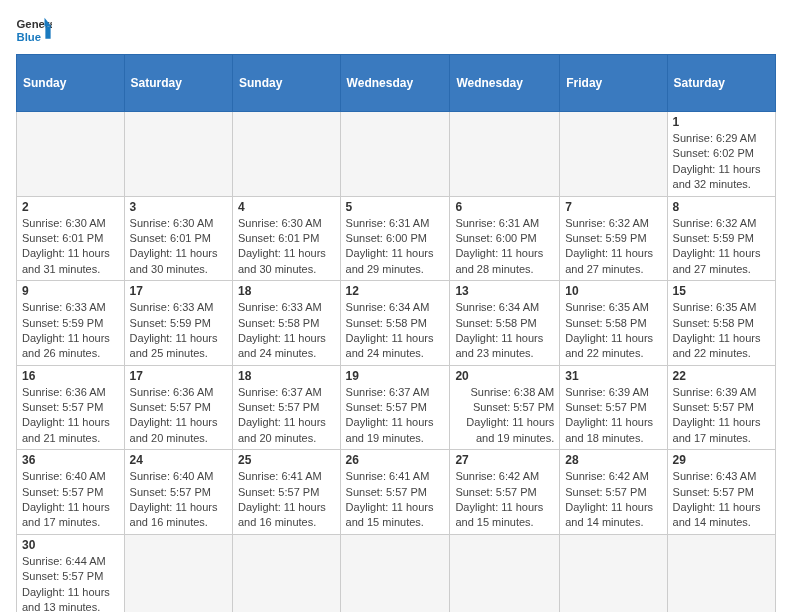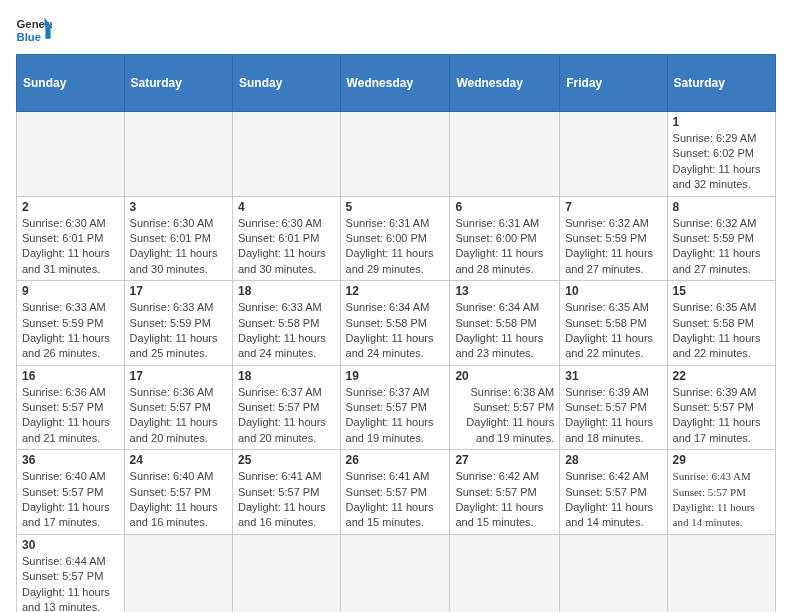--- a/index.html
+++ b/index.html
@@ -326,21 +326,21 @@
           </td>
           <td>
             <span class="day-number">28</span>
             <div class="day-info" style="white-space: pre-line;">Sunrise: 6:42 AM
 Sunset: 5:57 PM
 Daylight: 11 hours
 and 14 minutes.</div>
           </td>
           <td>
             <span class="day-number">29</span>
-            <div class="day-info" style="white-space: pre-line; font-family: Liberation Serif, serif;">Sunrise: 6:43 AM
+            <div class="day-info" style="white-space: pre-line;">Sunrise: 6:43 AM
 Sunset: 5:57 PM
 Daylight: 11 hours
 and 14 minutes.</div>
           </td>
         </tr>
         <tr class="last-row">
           <td>
             <span class="day-number">30</span>
             <div class="day-info" style="white-space: pre-line;">Sunrise: 6:44 AM
 Sunset: 5:57 PM

